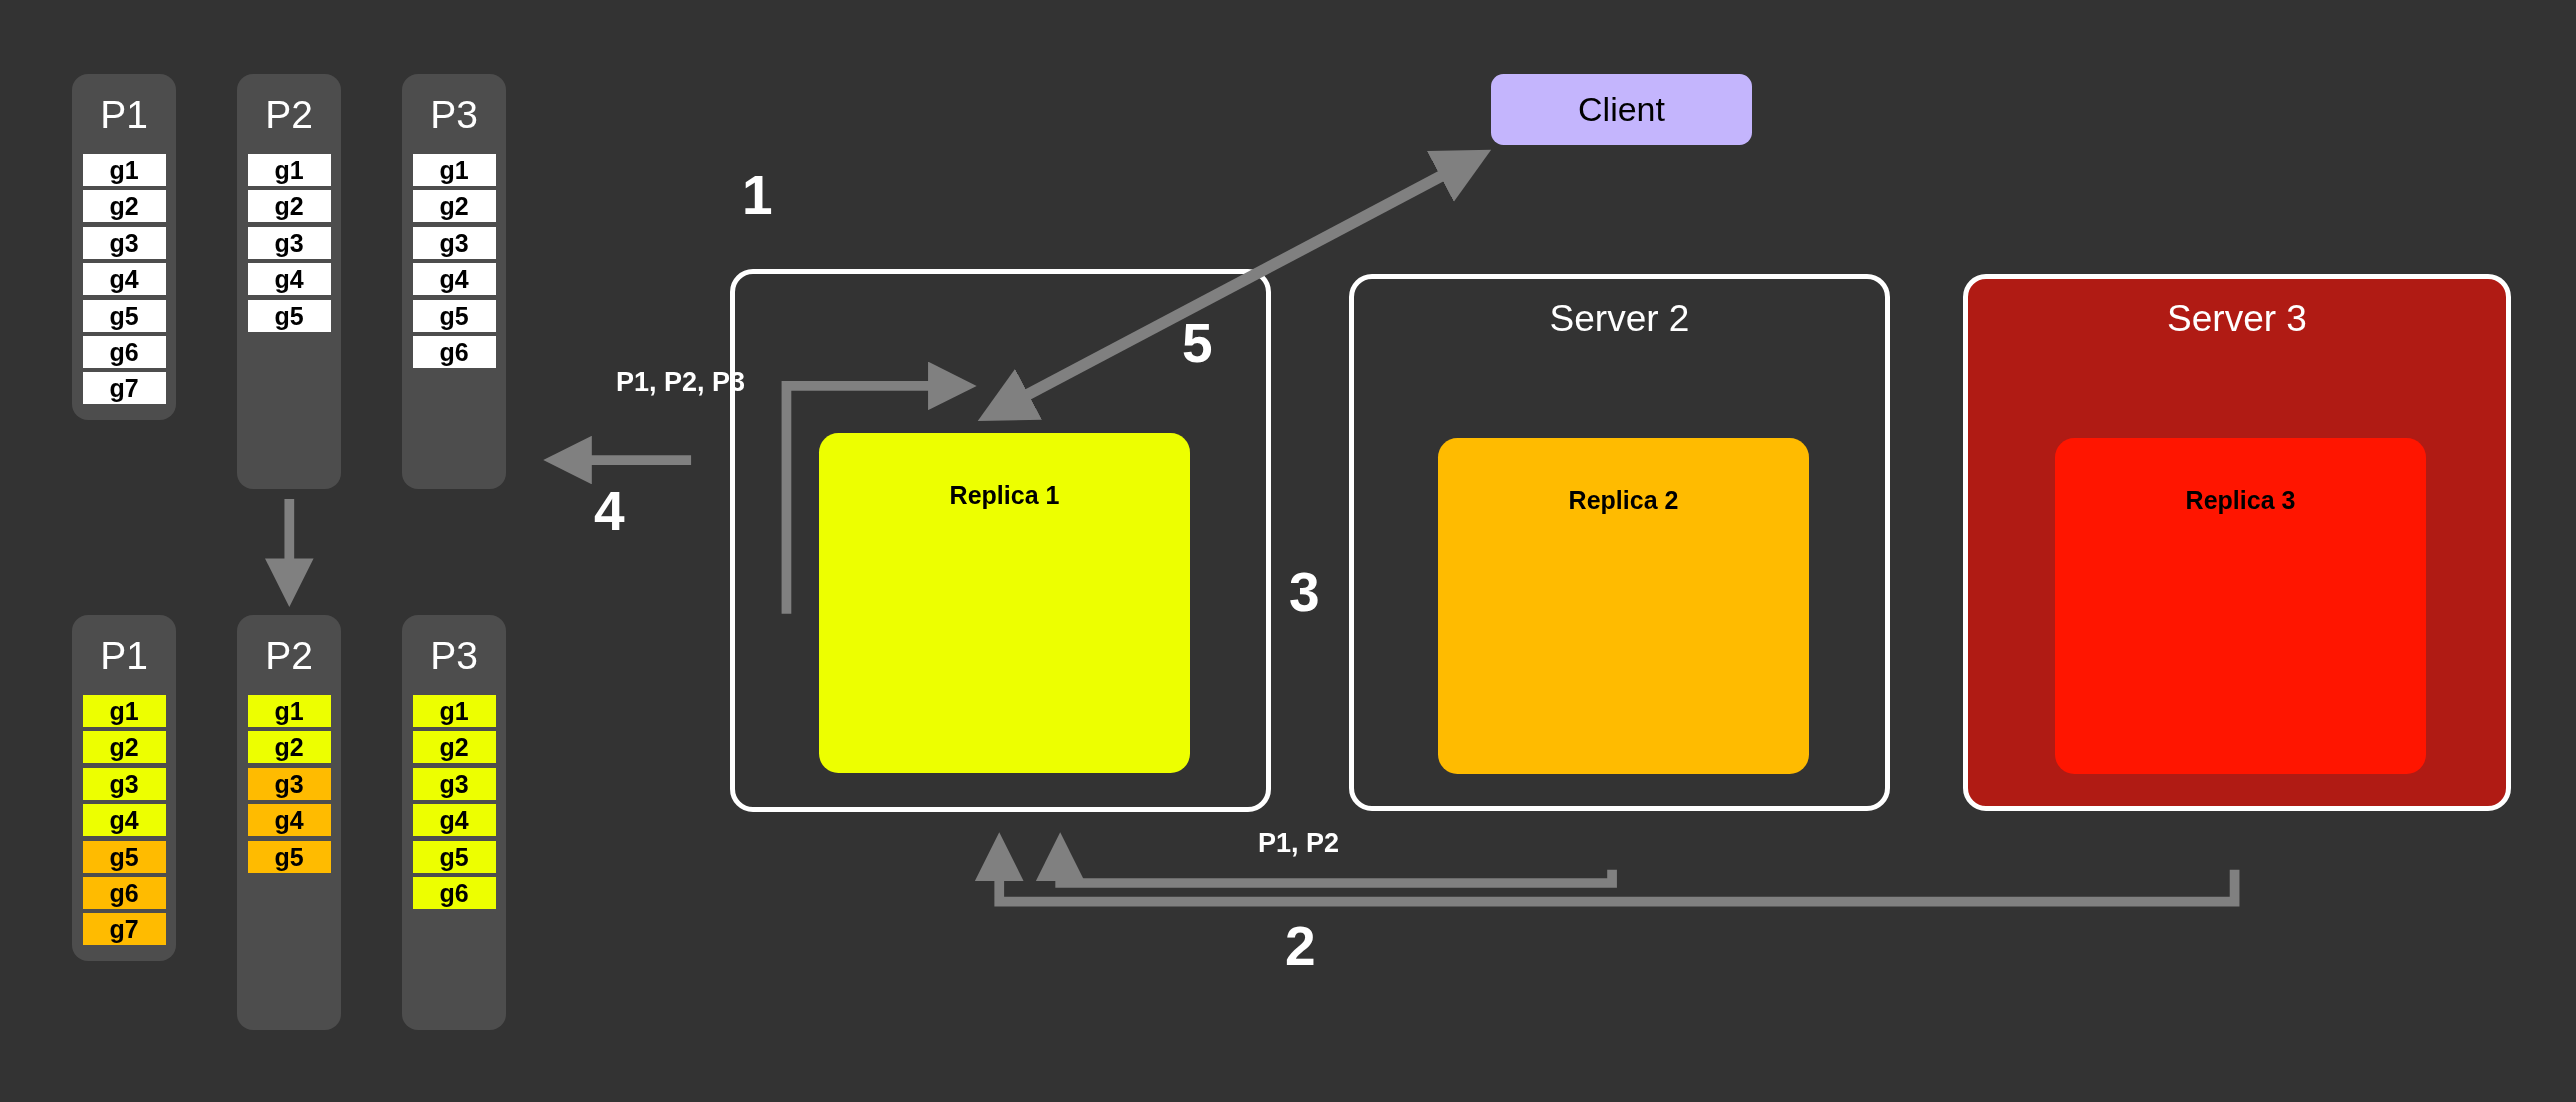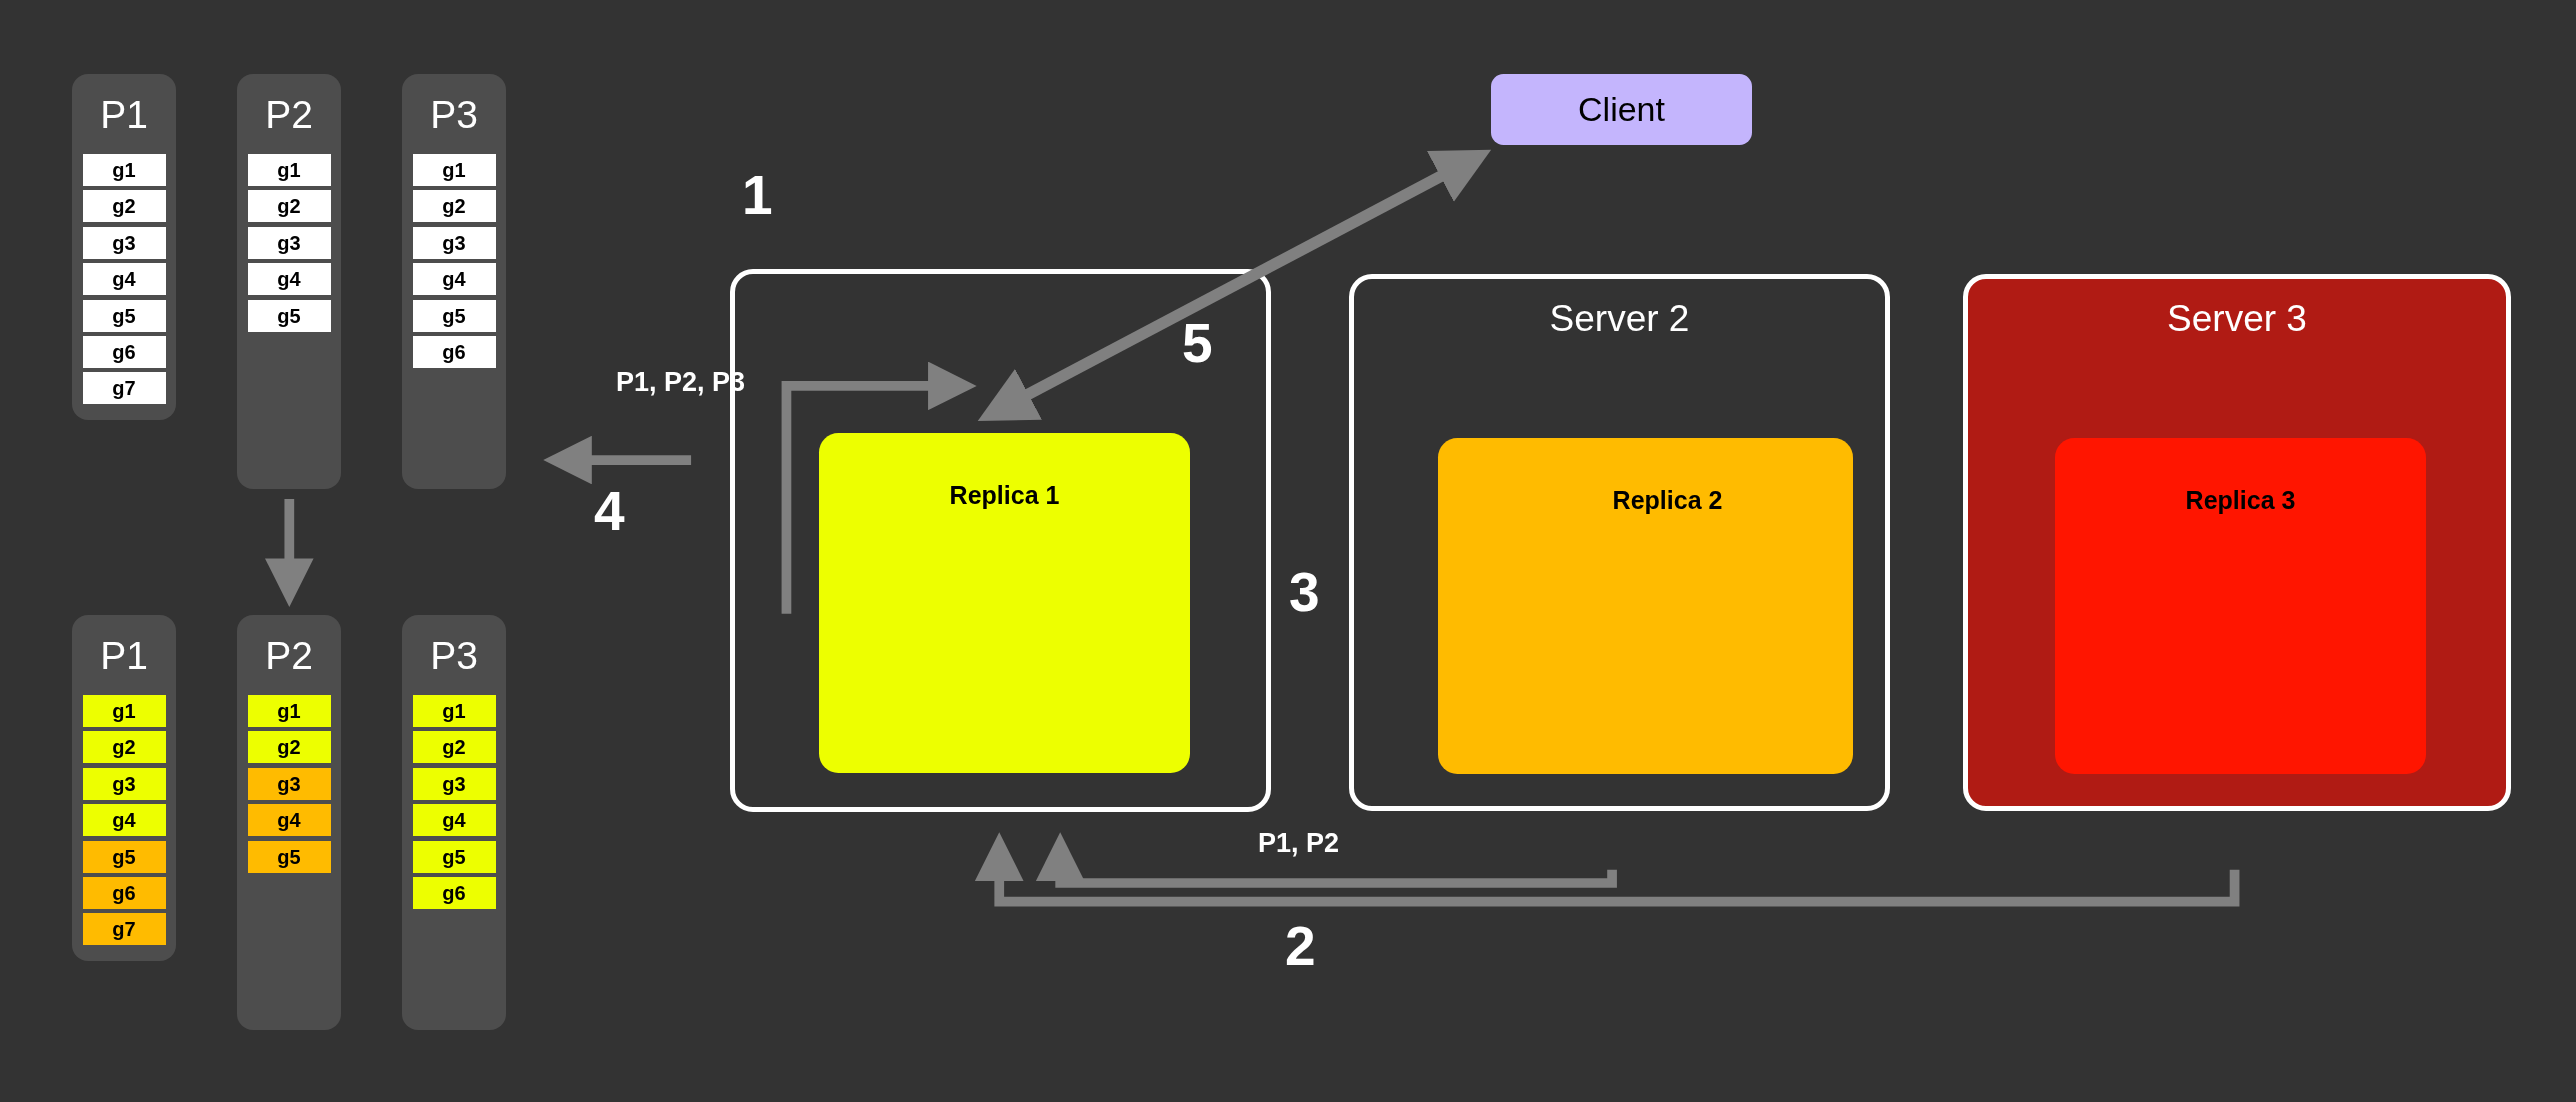--- a/index.html
+++ b/index.html
@@ -43,21 +43,21 @@
     flex-direction: column;
     align-items: center;
     gap: 4.4px;
   }
   .cell {
     width: 83px;
     height: 32px;
     line-height: 32px;
     text-align: center;
     color: #000000;
-    font-size: 20px;
+    font-size: 25px;
     font-weight: bold;
     background: #ffffff;
   }
   .cell.yellow { background: #edff00; }
   .cell.orange { background: #ffbb00; }
   .cell.white  { background: #ffffff; }
 
   
   .server {
     position: absolute;
@@ -217,21 +217,21 @@
   </div>
 
   <div class="server" style="left:730px; top:269px; width:541px; height:543px;">
     <div class="replica yellow" style="left:84px; top:159px; width:371px; height:340px;">
       <span>Replica 1</span>
     </div>
   </div>
 
   <div class="server" style="left:1349px; top:274px; width:541px; height:537px;">
     <div class="server-title">Server 2</div>
-    <div class="replica orange" style="left:84px; top:159px; width:371px; height:336px;padding-left:44px;">
+    <div class="replica orange" style="left:84px; top:159px; width:371px; height:336px;">
       <span>Replica 2</span>
     </div>
   </div>
 
   <div class="server filled-red" style="left:1963px; top:274px; width:548px; height:537px;">
     <div class="server-title">Server 3</div>
     <div class="replica red" style="left:87px; top:159px; width:371px; height:336px;">
       <span>Replica 3</span>
     </div>
   </div>

